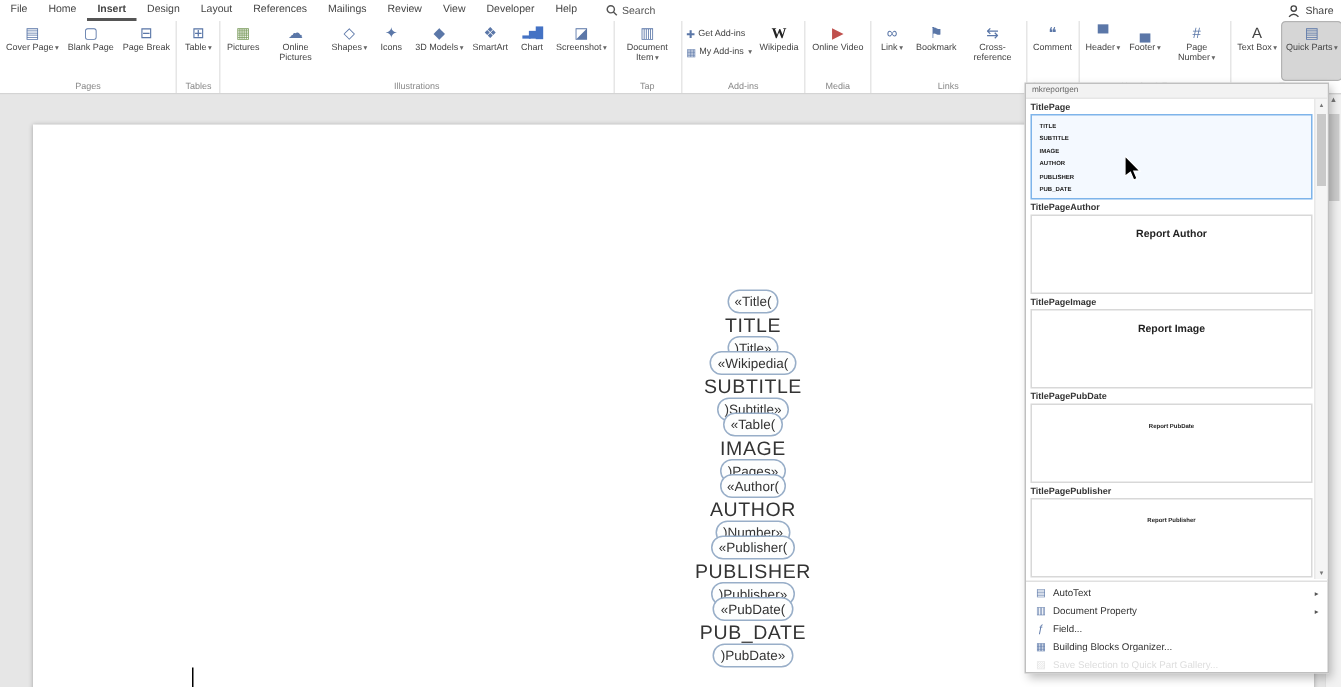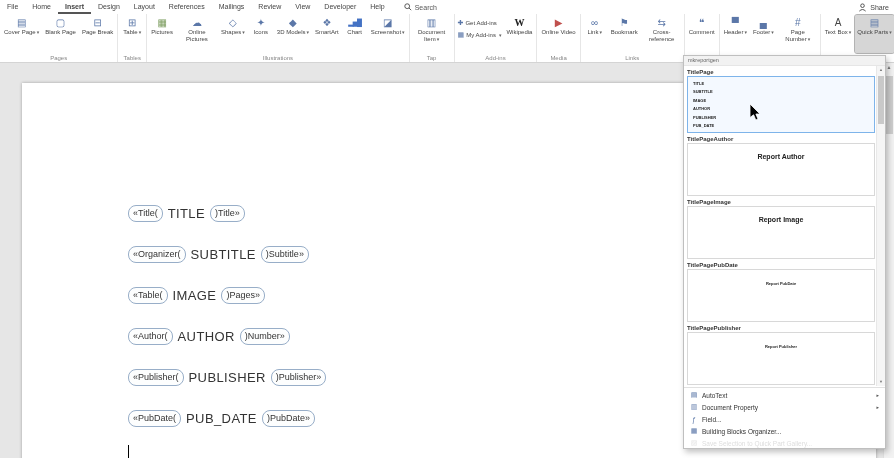--- a/index.html
+++ b/index.html
@@ -32,21 +32,21 @@
   [data-name="wikipedia-icon"]{color:#222 !important;font-family:"Liberation Serif",serif;font-weight:bold;}
   [data-name="pictures-icon"]{color:#7b9c5e !important;}
   [data-name="chart-icon"]{font-size:7px !important;letter-spacing:-1px;color:#4472c4 !important;}
   [data-name="text-box-icon"],[data-name="drop-cap-icon"]{color:#444 !important;}
   [data-name="online-video-icon"]{color:#c0504d !important;}
 
   
   .doc-area{position:absolute;top:62px;left:0;right:10px;bottom:0;background:#e6e6e6;overflow:hidden;}
   .page{position:absolute;left:22px;top:21px;width:854px;height:600px;background:#fff;box-shadow:0 0 3px rgba(0,0,0,.3);}
   .doc-content{padding:110px 0 0 106px;}
-  .doc-row{display:flex;align-items:center;height:41px;}
+  .doc-row{display:flex;align-items:center;height:41px;flex-direction:column;}
   .chip{border:1px solid #98aec8;border-radius:8px;padding:0 4px;font-size:9px;color:#333;background:#fdfefe;height:15px;line-height:14px;white-space:nowrap;}
   .ph{font-size:13px;color:#333;margin:0 5px;letter-spacing:.4px;}
   .caret{width:1px;height:19px;background:#000;margin-top:6px;}
 
   
   .win-scroll{position:absolute;top:62px;right:0;bottom:0;width:10px;background:#f2f2f2;border-left:1px solid #e0e0e0;z-index:4;}
   .ws-up{height:10px;font-size:5px;color:#777;text-align:center;line-height:10px;}
   .ws-thumb{position:absolute;top:14px;left:1px;width:8px;height:58px;background:#cdcdcd;}
 
   
@@ -270,21 +270,21 @@
 
   <div class="doc-area" data-name="document-canvas">
     <div class="page" data-name="document-page">
       <div class="doc-content" id="doc-content" data-name="document-content">
           <div class="doc-row" data-name="content-control-title">
             <span class="chip" data-name="content-control-start-tag">«Title(</span>
             <span class="ph" data-name="content-control-placeholder">TITLE</span>
             <span class="chip" data-name="content-control-end-tag">)Title»</span>
           </div>
           <div class="doc-row" data-name="content-control-subtitle">
-            <span class="chip" data-name="content-control-start-tag">«Organizer(</span>
+            <span class="chip" data-name="content-control-start-tag">«Wikipedia(</span>
             <span class="ph" data-name="content-control-placeholder">SUBTITLE</span>
             <span class="chip" data-name="content-control-end-tag">)Subtitle»</span>
           </div>
           <div class="doc-row" data-name="content-control-image">
             <span class="chip" data-name="content-control-start-tag">«Table(</span>
             <span class="ph" data-name="content-control-placeholder">IMAGE</span>
             <span class="chip" data-name="content-control-end-tag">)Pages»</span>
           </div>
           <div class="doc-row" data-name="content-control-author">
             <span class="chip" data-name="content-control-start-tag">«Author(</span>

